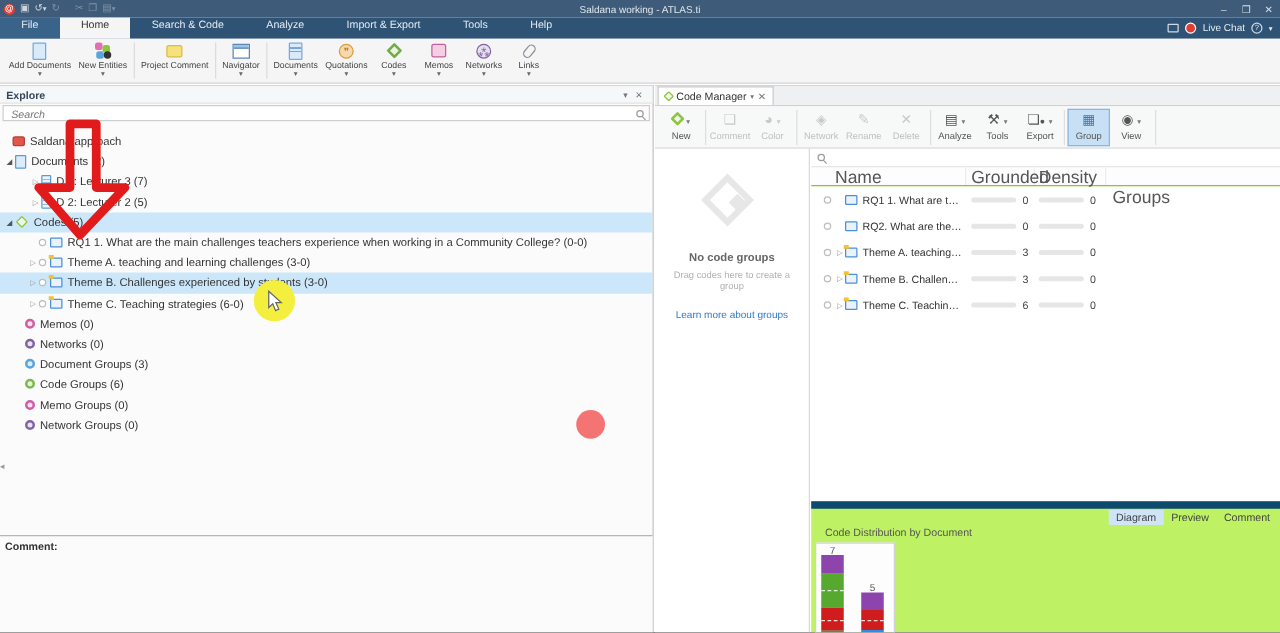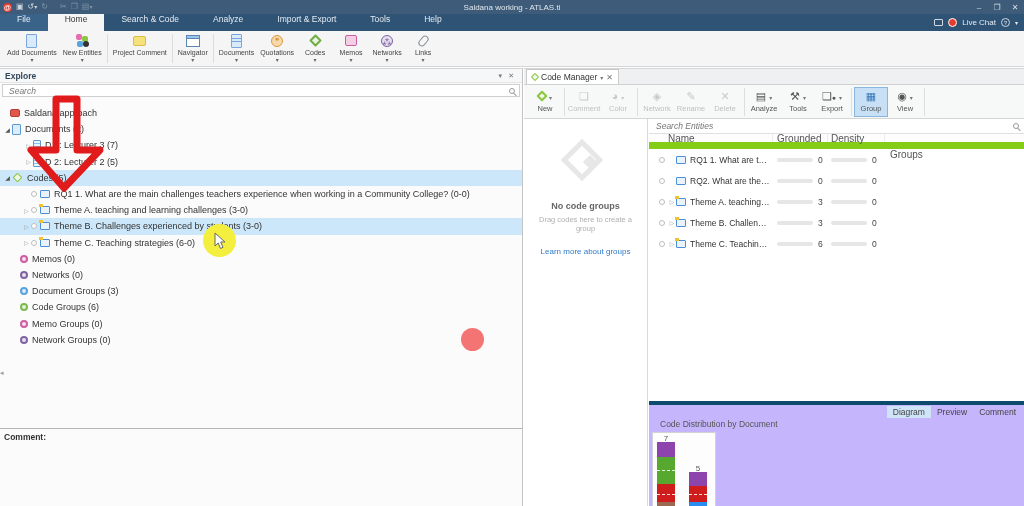--- a/index.html
+++ b/index.html
@@ -91,36 +91,36 @@
   .groups-panel{position:absolute;left:0;top:50px;width:124px;bottom:0;background:#fff;border-right:1px solid #d9d9d9;text-align:center;}
   .glogo{position:relative;width:46px;height:46px;margin:22px auto 8px;}
   .glogo .d1{position:absolute;left:4px;top:4px;width:30px;height:30px;border:5px solid #e7e7e7;transform:rotate(45deg);}
   .glogo .d2{position:absolute;left:22px;top:16px;width:10px;height:10px;border:5px solid #e7e7e7;transform:rotate(45deg);}
   .gtitle{font-size:9px;font-weight:bold;color:#666;margin-top:14px;}
   .ghint{font-size:7.5px;color:#b0b0b0;margin:4px 8px 0;line-height:9px;}
   .glink{font-size:8px;color:#2f7bc4;margin-top:14px;display:inline-block;}
   .tablearea{position:absolute;left:125px;top:50px;right:0;height:282px;background:#fff;}
   .esearch{height:15px;border-bottom:1px solid #e0e0e0;display:flex;align-items:center;padding:0 5px;}
   .esearch input{border:0;outline:0;flex:1;font-size:8.5px;font-style:italic;color:#888;background:transparent;font-family:"Liberation Sans",sans-serif;}
-  .thead{height:15px;display:flex;align-items:center;font-size:10px;color:#555;border-bottom:7px solid #84cc16;background:#fdfdfd;}
+  .thead{height:15px;display:flex;align-items:center;font-size:14px;color:#555;border-bottom:1px solid #84cc16;background:#fdfdfd;}
   .thead .hc{border-right:1px solid #ececec;height:100%;display:flex;align-items:center;}
   .c0{width:124px;padding-left:19px;}
   .c1{width:55px;padding-left:4px;}
   .c2{width:57px;padding-left:3px;}
   .c3{flex:1;padding-left:5px;border-right:0!important;margin-top:32px;}
   .mrow{height:21px;display:flex;align-items:center;font-size:8.5px;color:#333;}
   .mrow .c0{display:flex;align-items:center;padding-left:0;}
   .mrow .radio{margin-left:10px;}
   .mrow .caret{width:8px;}
   .mrow .nm{overflow:hidden;text-overflow:ellipsis;white-space:nowrap;flex:1;padding-right:2px;}
   .track{width:36px;height:4px;background:#e6e6e6;border-radius:2px;overflow:hidden;flex:none;}
   .fill{height:100%;background:#9b9b9b;border-radius:2px;width:0;}
   .val{font-size:8.5px;color:#444;margin-left:5px;}
   .cellbar{display:flex;align-items:center;}
-  .bottomband{position:absolute;left:125px;top:332px;right:0;bottom:0;background:#c4b5fd;border-top:4px solid #0c4a6e;}
+  .bottomband{position:absolute;left:125px;top:332px;right:0;bottom:0;background:#bef264;border-top:6px solid #0c4a6e;}
   .btabs{position:absolute;right:2px;top:1px;display:flex;font-size:8.5px;color:#444;}
   .btab{padding:1px 6px;}
   .btab.active{background:#cfe4f7;}
   .charttitle{position:absolute;left:11px;top:14px;font-size:8.5px;color:#555;}
   .chartbox{position:absolute;left:3px;top:27px;width:64px;height:79px;border:1px solid #d2d2d2;background:#fdfdfd;overflow:hidden;}
   .bar{position:absolute;width:18px;}
   .seg{position:absolute;left:0;right:0;}
   .segdash{border-top:1px dashed rgba(255,255,255,.85);}
   .bval{position:absolute;width:18px;text-align:center;font-size:8px;color:#555;}
   .rotlbl{position:absolute;width:10px;height:26px;overflow:hidden;}
@@ -420,21 +420,20 @@
           <div class="d1"></div>
           <div class="d2"></div>
         </div>
       <div class="gtitle">No code groups</div>
       <div class="ghint">Drag codes here to create a group</div>
       <a class="glink">Learn more about groups</a>
     </div>
 
     <div class="tablearea">
       <div class="esearch">
-        <input placeholder="Search Entities" style="">
         <span class="mag"></span>
       </div>
       <div class="thead">
         <div class="hc c0">Name</div>
         <div class="hc c1">Grounded</div>
         <div class="hc c2">Density</div>
         <div class="hc c3">Groups</div>
       </div>
       <div class="mrow">
         <div class="c0">

